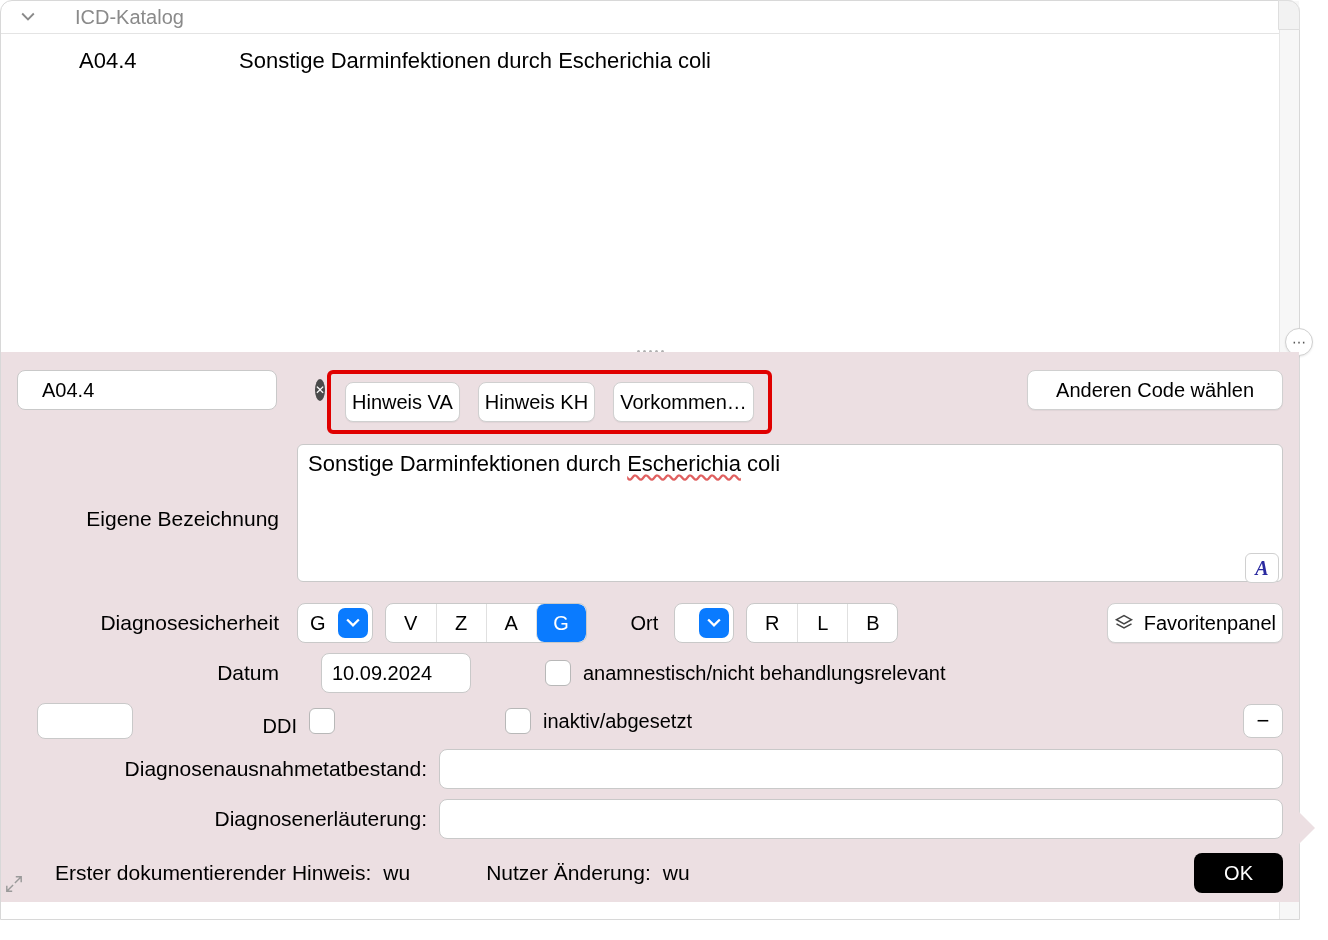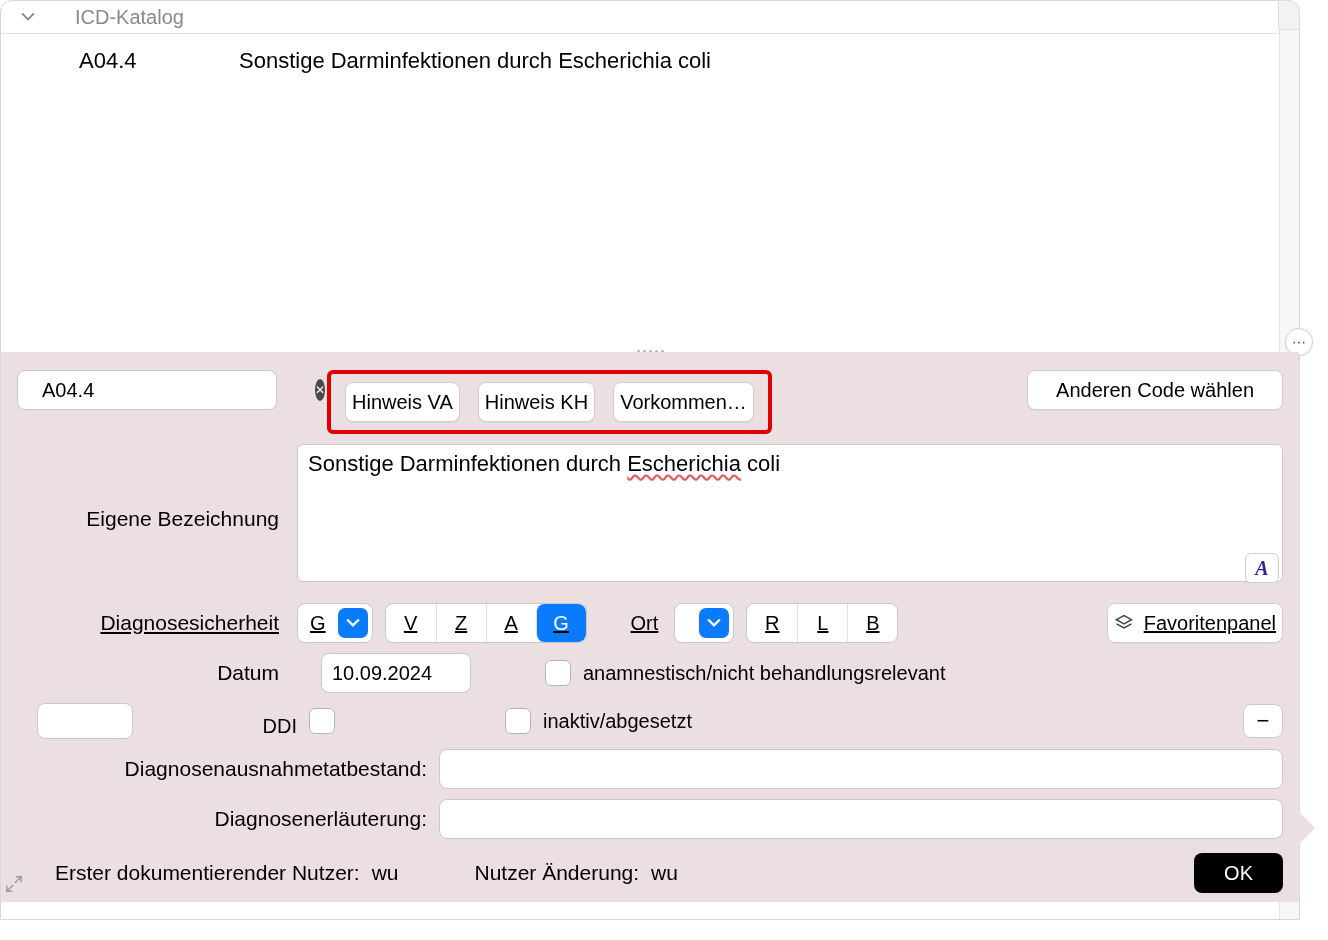--- a/index.html
+++ b/index.html
@@ -249,21 +249,21 @@
       <div class="label-col" style="padding-top:6px;">Eigene Bezeichnung</div>
       <div class="textarea-wrap">
         <textarea class="desc" style=""></textarea>
         <div class="desc-overlay">
           <span>Sonstige Darminfektionen durch </span><span class="spell">Escherichia</span><span> coli</span>
         </div>
         <div class="font-btn">A</div>
       </div>
     </div>
 
-    <div class="row" style="margin-top:16px;text-decoration:underline;">
+    <div class="row" style="margin-top:16px;">
       <div class="label-col">Diagnosesicherheit</div>
 
       <div class="select-like">
         <span class="val">G</span>
         <span class="arrow">
           <svg width="14" height="14" viewBox="0 0 12 12">
               <path d="M1 3 L6 8 L11 3" fill="none" stroke="#fff" stroke-width="2"></path>
             </svg>
         </span>
       </div>
@@ -335,21 +335,21 @@
       <input class="input-std" style="flex: 1 1 0%;">
     </div>
 
     <div class="footer-row">
       <span class="expand-icon">
         <svg width="18" height="18" viewBox="0 0 20 20">
             <path d="M12 2 H18 V8 M18 2 L11 9 M8 18 H2 V12 M2 18 L9 11" fill="none" stroke="#9a9a9a" stroke-width="1.6"></path>
           </svg>
       </span>
       <div style="width:30px;"></div>
-      <span>Erster dokumentierender Nutzer:</span>
+      <span>Erster dokumentierender Hinweis:</span>
       <span style="margin-left:4px;">wu</span>
       <div style="width:60px;"></div>
       <span>Nutzer Änderung:</span>
       <span style="margin-left:4px;">wu</span>
       <button class="ok-btn">OK</button>
     </div>
 
   </div>
 
 </div>

